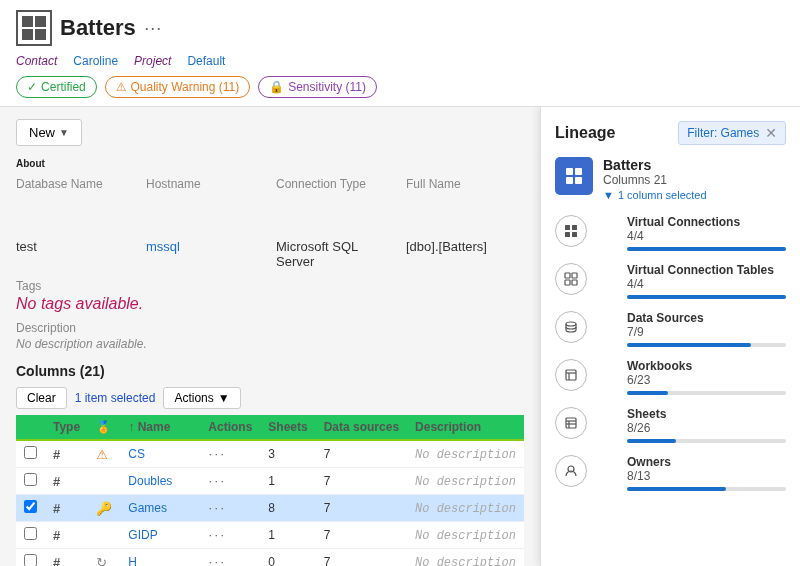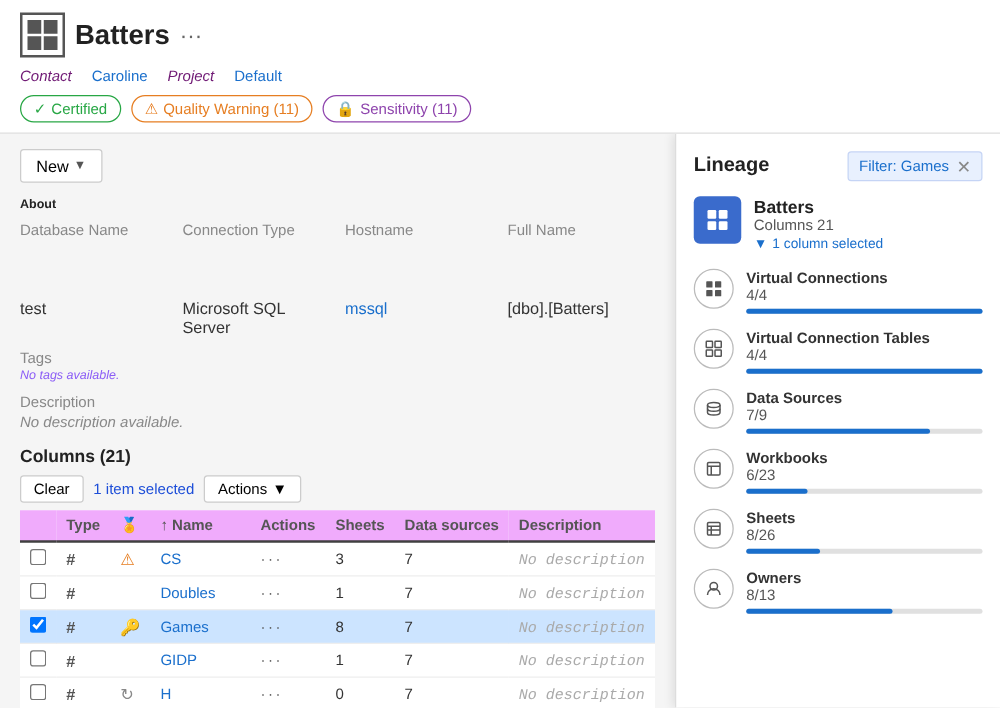--- a/index.html
+++ b/index.html
@@ -35,37 +35,37 @@
 
     .section-title { font-size: 10px; font-weight: 600; color: #222; margin-bottom: 8px; }
 
     .about-grid { display: grid; grid-template-columns: 1fr 1fr 1fr 1fr; gap: 4px 12px; margin-bottom: 10px; }
     .about-item .about-label { font-size: 12px; color: #888; margin-bottom: 2px; }
     .about-item .about-value { font-size: 13px; color: #333; margin-top: 48px; }
     .about-item .about-value.link { color: #1a6fcc; }
 
     .tags-section { margin-bottom: 8px; }
     .tags-label { font-size: 12px; color: #888; margin-bottom: 2px; }
-    .tags-value { font-size: 10px; color: #8b5cf6; font-style: italic; }
+    .tags-value { font-size: 16px; color: #be185d; font-style: italic; }
 
     .desc-section { margin-bottom: 12px; }
     .desc-label { font-size: 12px; color: #888; margin-bottom: 2px; }
     .desc-value { font-size: 12px; color: #888; font-style: italic; }
 
     .columns-header { display: flex; align-items: center; gap: 0; margin-bottom: 8px; }
     .columns-title { font-size: 14px; font-weight: 600; color: #222; }
 
     .table-toolbar { display: flex; align-items: center; gap: 8px; margin-bottom: 6px; }
     .clear-btn { padding: 3px 10px; background: #fff; border: 1px solid #ccc; border-radius: 3px; font-size: 12px; cursor: pointer; }
     .selected-info { font-size: 12px; color: #1d4ed8; }
     .actions-btn { display: flex; align-items: center; gap: 4px; padding: 3px 10px; background: #fff; border: 1px solid #ccc; border-radius: 3px; font-size: 12px; cursor: pointer; }
 
     
     .data-table { width: 100%; border-collapse: collapse; font-size: 12px; background: #fff; }
-    .data-table th { padding: 5px 8px; text-align: left; color: #555; font-weight: 600; border-bottom: 2px solid #404040; background: #f0abfc; font-size: 12px; white-space: nowrap; }
+    .data-table th { padding: 5px 8px; text-align: left; color: #555; font-weight: 600; border-bottom: 2px solid #84cc16; background: #22c55e; font-size: 12px; white-space: nowrap; }
     .data-table td { padding: 5px 8px; border-bottom: 1px solid #eee; color: #333; white-space: nowrap; }
     .data-table tr.selected { background: #cce4ff; }
     .data-table tr.selected td { background: #cce4ff; }
 
     .col-checkbox { width: 24px; }
     .col-type { width: 40px; }
     .col-icon { width: 24px; }
     .col-name { width: 80px; }
     .col-actions { width: 60px; }
     .col-sheets { width: 50px; }
@@ -90,21 +90,21 @@
     .lineage-top-item { display: flex; align-items: flex-start; gap: 10px; margin-bottom: 14px; }
     .lineage-icon-main { width: 38px; height: 38px; background: #3a6bcc; border-radius: 5px; display: flex; align-items: center; justify-content: center; flex-shrink: 0; }
     .lineage-icon-main svg { color: #fff; }
     .lineage-main-info .name { font-size: 14px; font-weight: 700; color: #222; }
     .lineage-main-info .sub { font-size: 12px; color: #555; }
     .lineage-main-info .filter-info { display: flex; align-items: center; gap: 4px; font-size: 11px; color: #1a6fcc; margin-top: 2px; }
 
     .lineage-items { display: flex; flex-direction: column; gap: 12px; }
     .lineage-item { display: flex; align-items: flex-start; gap: 10px; }
     .lineage-item-icon { width: 32px; height: 32px; border: 1.5px solid #bbb; border-radius: 50%; display: flex; align-items: center; justify-content: center; flex-shrink: 0; }
-    .lineage-item-content { flex: 1; }
+    .lineage-item-content { flex: 1; margin-left: 30px; }
     .lineage-item-title { font-size: 12px; font-weight: 600; color: #333; }
     .lineage-item-count { font-size: 12px; color: #555; }
 
     .progress-bar { height: 4px; background: #e0e0e0; border-radius: 2px; margin-top: 4px; width: 100%; }
     .progress-fill { height: 100%; border-radius: 2px; background: #1a6fcc; }
   </style>
 </head>
 <body>
 
 <div class="main-container">
@@ -151,26 +151,26 @@
       </button>
 
       <div class="section-title">About</div>
 
       <div class="about-grid">
         <div class="about-item">
           <div class="about-label">Database Name</div>
           <div class="about-value">test</div>
         </div>
         <div class="about-item">
+          <div class="about-label">Hostname</div>
+          <div class="about-value link">mssql</div>
+        </div>
+        <div class="about-item">
           <div class="about-label">Connection Type</div>
           <div class="about-value">Microsoft SQL Server</div>
-        </div>
-        <div class="about-item">
-          <div class="about-label">Hostname</div>
-          <div class="about-value link">mssql</div>
         </div>
         <div class="about-item">
           <div class="about-label">Full Name</div>
           <div class="about-value">[dbo].[Batters]</div>
         </div>
       </div>
 
       <div class="tags-section">
         <div class="tags-label">Tags</div>
         <div class="tags-value">No tags available.</div>

